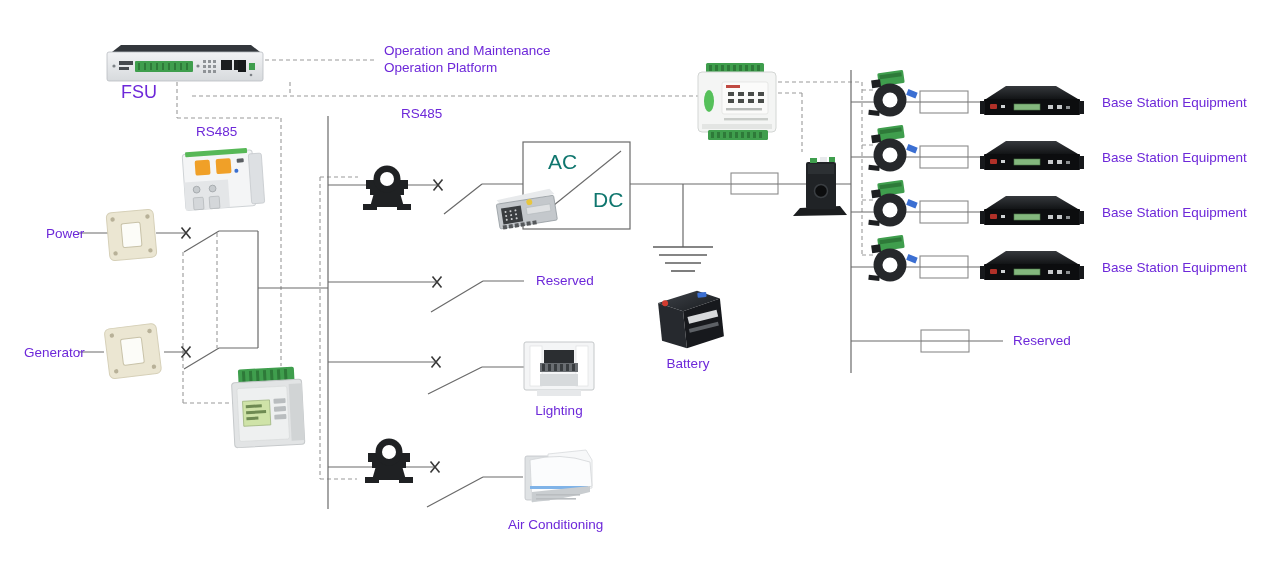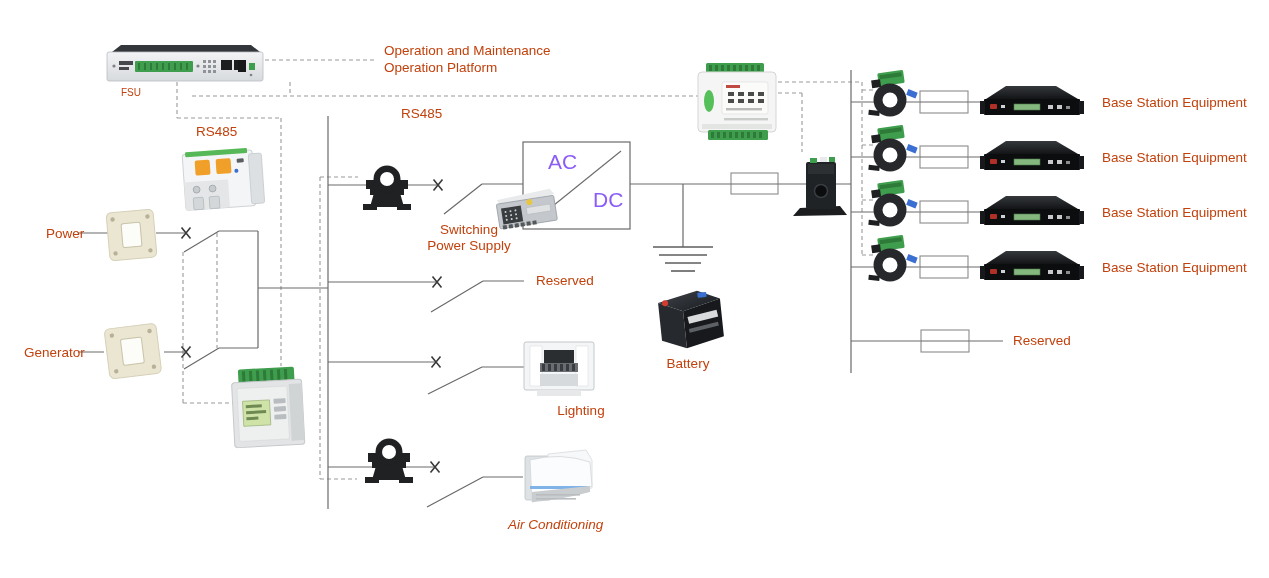--- a/index.html
+++ b/index.html
@@ -1,24 +1,24 @@
 <!DOCTYPE html>
 <html><head>
 <meta charset="utf-8">
 <style>
   html,body{margin:0;padding:0;background:#ffffff;}
   .canvas{
     position:relative;width:1269px;height:578px;background:#ffffff;overflow:hidden;
     font-family:"Liberation Sans",sans-serif;color:#3f3f3f;
   }
   .canvas svg{position:absolute;left:0;top:0;}
-  .lbl{position:absolute;font-size:13.5px;line-height:17px;color:#c2410c;white-space:nowrap;}
+  .lbl{position:absolute;font-size:13.5px;line-height:17px;color:#6d28d9;white-space:nowrap;}
   .lbl.center{text-align:center;white-space:normal;}
-  .lbl.big{font-size:21px;color:#8b5cf6;}
-  .lbl.small-title{font-size:10px;}
+  .lbl.big{font-size:21px;color:#0f766e;}
+  .lbl.small-title{font-size:18px;}
 </style>
 </head>
 <body>
 
 <div class="canvas">
 
 <svg width="1269" height="578" viewBox="0 0 1269 578">
   <defs>
     <linearGradient id="fsuFace" x1="0" y1="0" x2="0" y2="1">
       <stop offset="0" stop-color="#f2f3f5"></stop>
@@ -399,28 +399,24 @@
 <div class="lbl small-title" style="left:121px;top:84px;">FSU</div>
 <div class="lbl" style="left:196px;top:123px;">RS485</div>
 <div class="lbl" style="left:401px;top:105px;">RS485</div>
 
 <div class="lbl" style="left:46px;top:225px;">Power</div>
 <div class="lbl" style="left:24px;top:344px;">Generator</div>
 
 <div class="lbl big" style="left:548px;top:153px;">AC</div>
 <div class="lbl big" style="left:593px;top:191px;">DC</div>
 
-<div class="lbl center" style="left:408px;top:222px;width:122px;line-height:16px;">
-  <div>Switching</div>
-  <div>Power Supply</div>
-</div>
 
 <div class="lbl" style="left:536px;top:272px;">Reserved</div>
-<div class="lbl center" style="left:541px;top:402px;width:80px;">Lighting</div>
-<div class="lbl" style="left:508px;top:516px;font-style:italic;">Air Conditioning</div>
+<div class="lbl center" style="left:519px;top:402px;width:80px;">Lighting</div>
+<div class="lbl" style="left:508px;top:516px;">Air Conditioning</div>
 <div class="lbl center" style="left:648px;top:355px;width:80px;text-align:center;">Battery</div>
 
 <div class="lbl" style="left:1102px;top:94px;">Base Station Equipment</div>
 <div class="lbl" style="left:1102px;top:149px;">Base Station Equipment</div>
 <div class="lbl" style="left:1102px;top:204px;">Base Station Equipment</div>
 <div class="lbl" style="left:1102px;top:259px;">Base Station Equipment</div>
 
 <div class="lbl" style="left:1013px;top:332px;">Reserved</div>
 
 </div>

